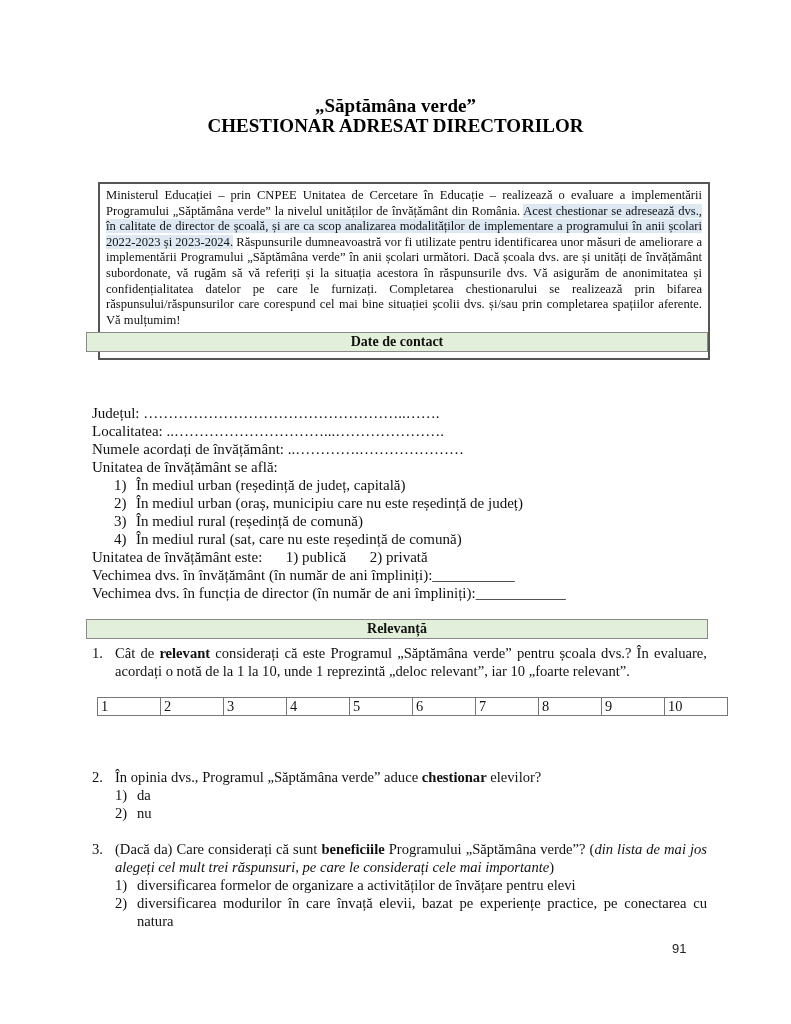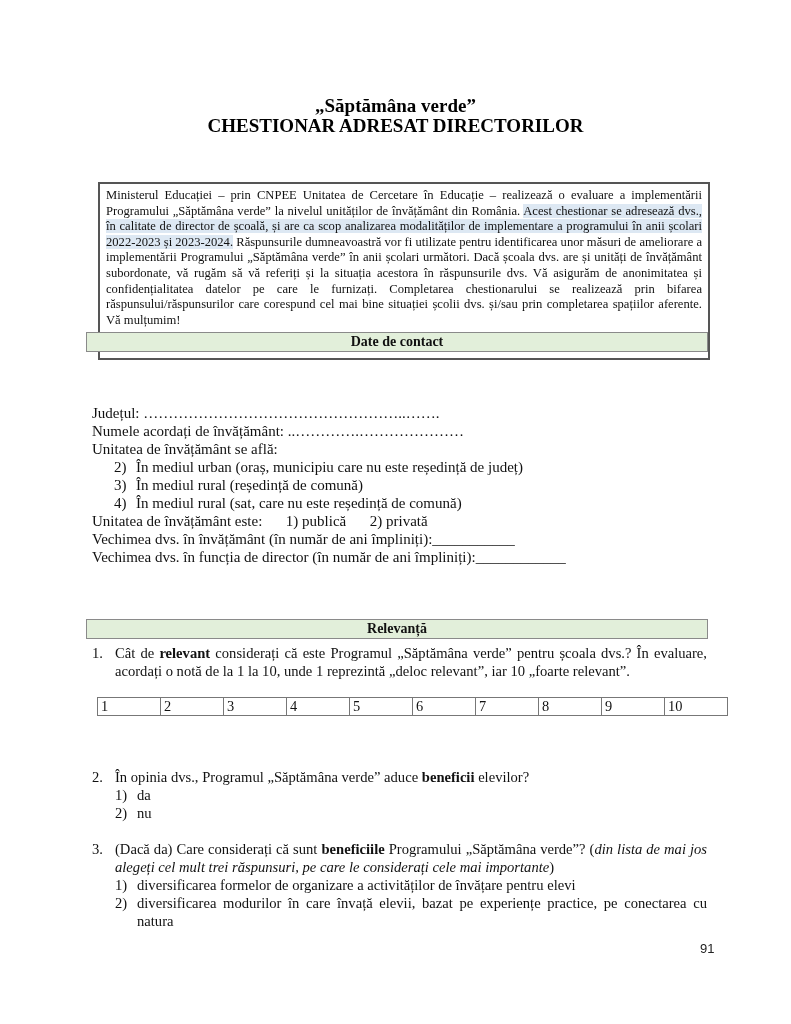--- a/index.html
+++ b/index.html
@@ -30,41 +30,43 @@
   .q .opt .num { width: 22px; flex: none; }
   .q1 { top: 644px; }
   .q2 { top: 768px; }
   .q3 { top: 840px; }
   table.scale { position: absolute; left: 97px; top: 697px; border-collapse: collapse;
                 font-size: 14.4px; line-height: 17px; }
   table.scale td { border: 1px solid #777; width: 56px; padding: 0 3px; vertical-align: top; height: 17px; }
   table.scale td:first-child { width: 56px; }
   table.scale tr.r2 td { height: 34px; }
   .pagenum { position: absolute; left: 672px; top: 941px; font-family: "Liberation Sans", "DejaVu Sans", sans-serif;
-             font-size: 13px; color: #222; margin-left: 28px; }
+             font-size: 13px; color: #222; }
   b { font-weight: bold; }
   i { font-style: italic; }
 </style>
 </head>
 <body>
 
 <div class="title t1">„Săptămâna verde”</div>
 <div class="title t2">CHESTIONAR ADRESAT DIRECTORILOR</div>
 
 <div class="intro">
   <span>Ministerul Educației – prin CNPEE Unitatea de Cercetare în Educație – realizează o evaluare a implementării Programului „Săptămâna verde” la nivelul unităților de învățământ din România.</span>
   <span class="hl">Acest chestionar se adresează dvs., în calitate de director de școală, și are ca scop analizarea modalităților de implementare a programului în anii școlari 2022-2023 și 2023-2024.</span><span> Răspunsurile dumneavoastră vor fi utilizate pentru identificarea unor măsuri de ameliorare a implementării Programului „Săptămâna verde” în anii școlari următori. Dacă școala dvs. are și unități de învățământ subordonate, vă rugăm să vă referiți și la situația acestora în răspunsurile dvs. Vă asigurăm de anonimitatea și confidențialitatea datelor pe care le furnizați.  Completarea chestionarului se realizează prin bifarea răspunsului/răspunsurilor care corespund cel mai bine situației școlii dvs. și/sau prin completarea spațiilor aferente. Vă mulțumim!</span>
 </div>
 
 <div class="section-bar bar1">Date de contact</div>
 
 <div class="contact">
   <div class="line">Județul: ……………………………………………..…….</div>
+  <div class="line">Localitatea: ..…………………………...………………….</div>
   <div class="line">Numele acordați de învățământ: ..………….…………………</div>
   <div class="line">Unitatea de învățământ se află:</div>
+  <div class="opt"><span class="num">1)</span><span>În mediul urban (reședință de județ, capitală)</span></div>
   <div class="opt"><span class="num">2)</span><span>În mediul urban (oraș, municipiu care nu este reședință de județ)</span></div>
   <div class="opt"><span class="num">3)</span><span>În mediul rural (reședință de comună)</span></div>
   <div class="opt"><span class="num">4)</span><span>În mediul rural (sat, care nu este reședință de comună)</span></div>
   <div class="line">
     <span>Unitatea de învățământ este:</span>
     <span style="display:inline-block;width:16px"></span>
     <span>1) publică</span>
     <span style="display:inline-block;width:16px"></span>
     <span>2) privată</span>
   </div>
@@ -94,21 +96,21 @@
     <td>8</td>
     <td>9</td>
     <td>10</td>
   </tr>
 </tbody>
   </table>
 
 <div class="q q2">
   <div class="qrow">
     <span class="qn">2.</span>
-    <span class="qt"><span>În opinia dvs., Programul „Săptămâna verde” aduce </span><b>beneficii</b><span> elevilor?</span></span>
+    <span class="qt"><span>În opinia dvs., Programul „Săptămâna verde” aduce </span><b>chestionar</b><span> elevilor?</span></span>
   </div>
   <div class="opt">
       <span class="num">1)</span>
       <span>da</span>
     </div>
   <div class="opt">
       <span class="num">2)</span>
       <span>nu</span>
     </div>
 </div>

